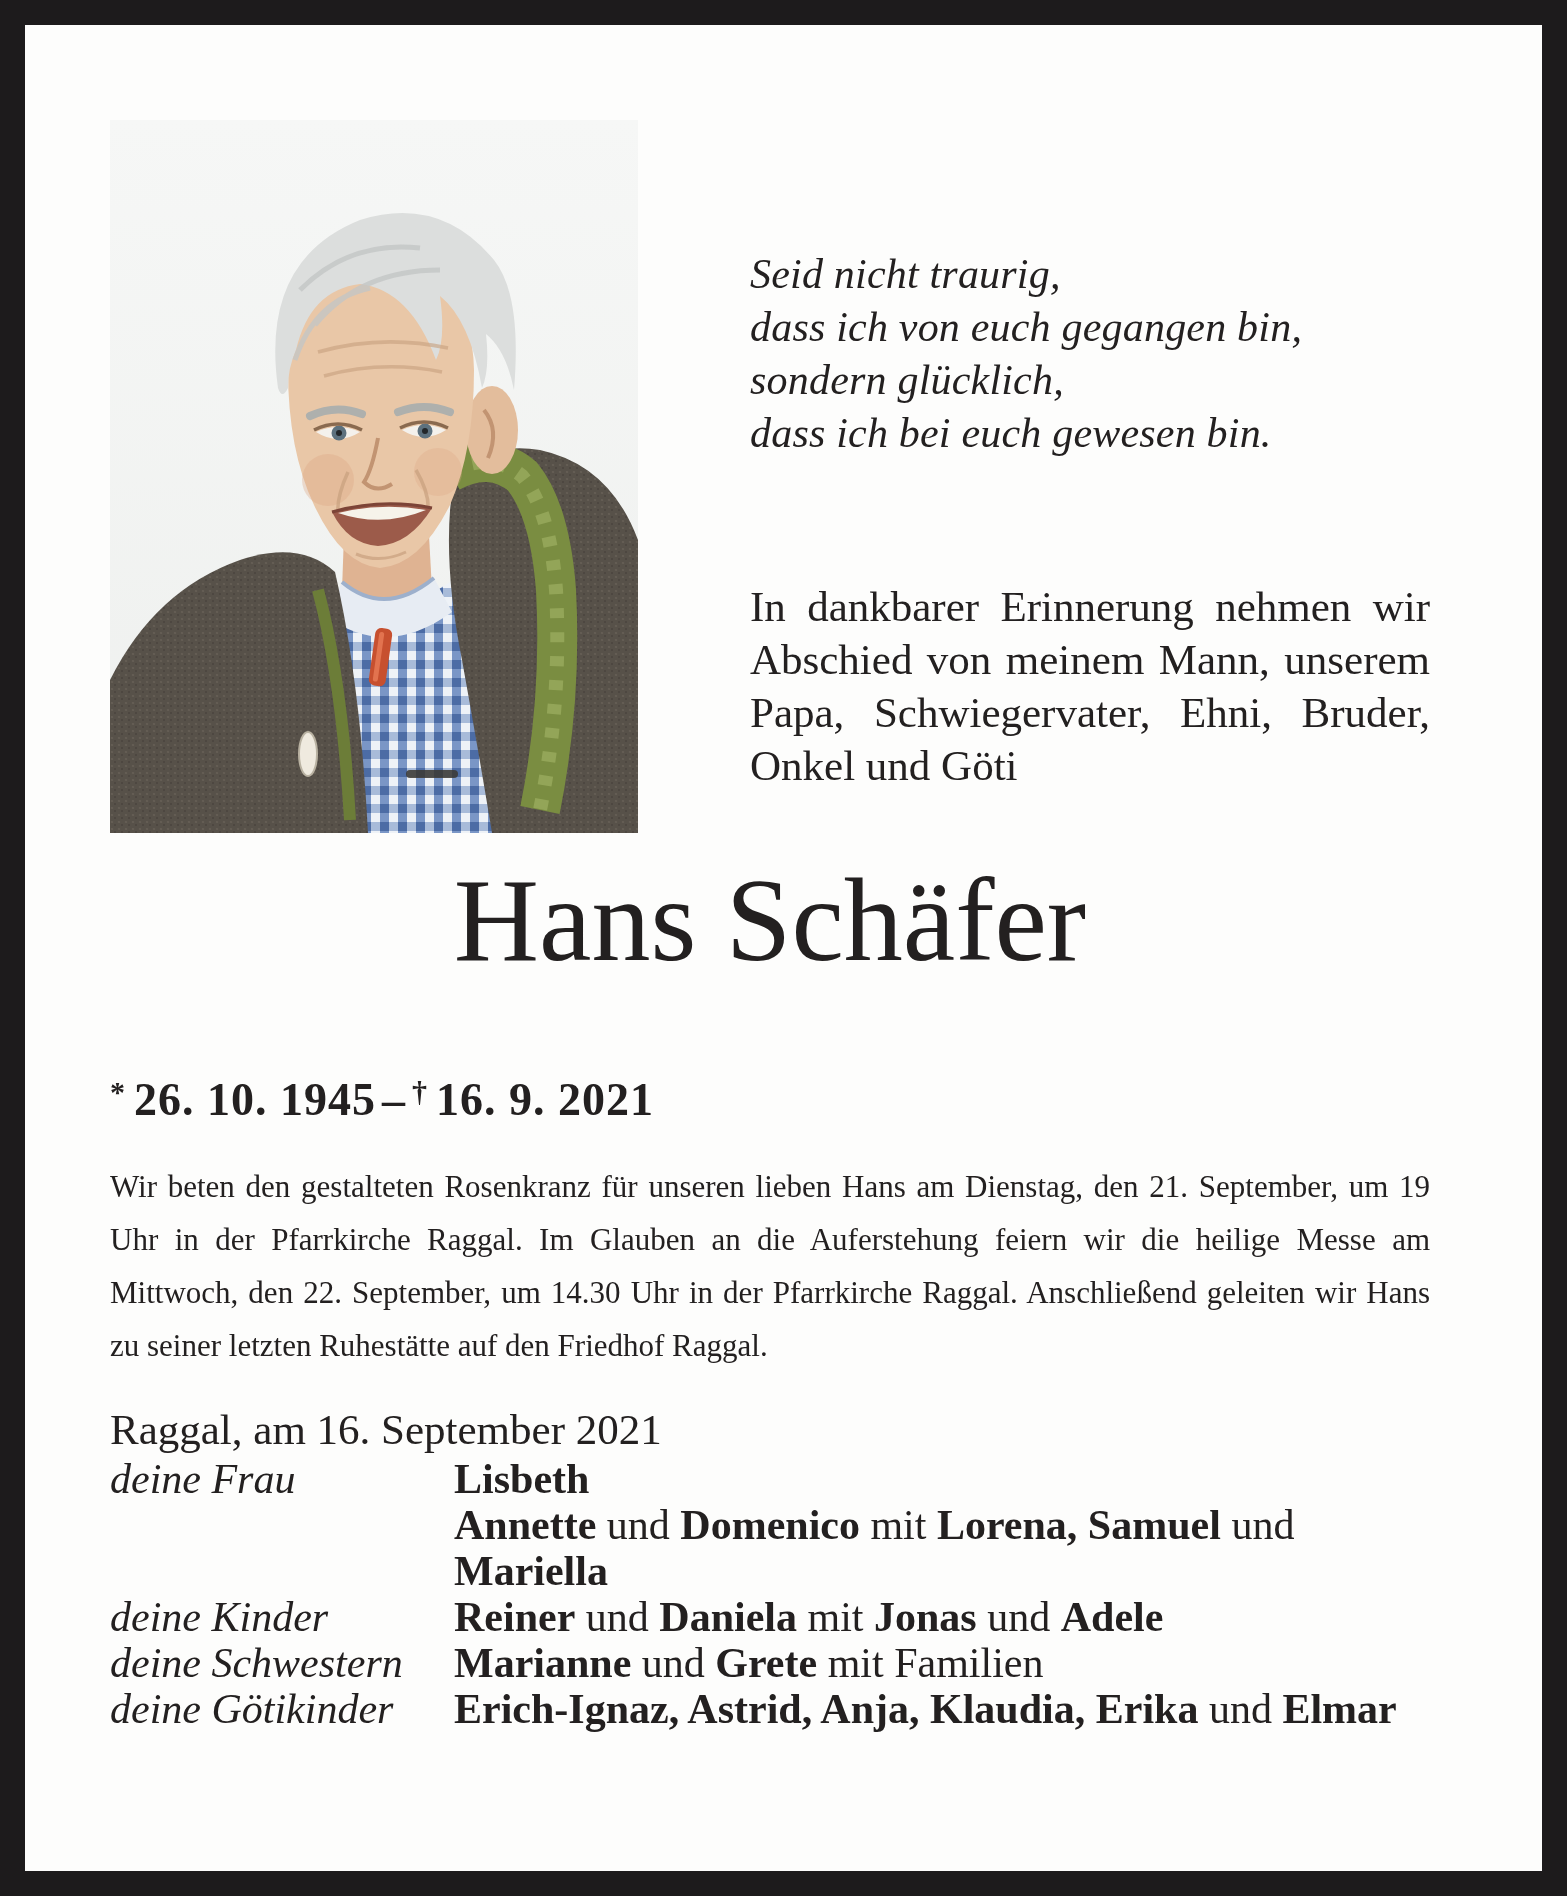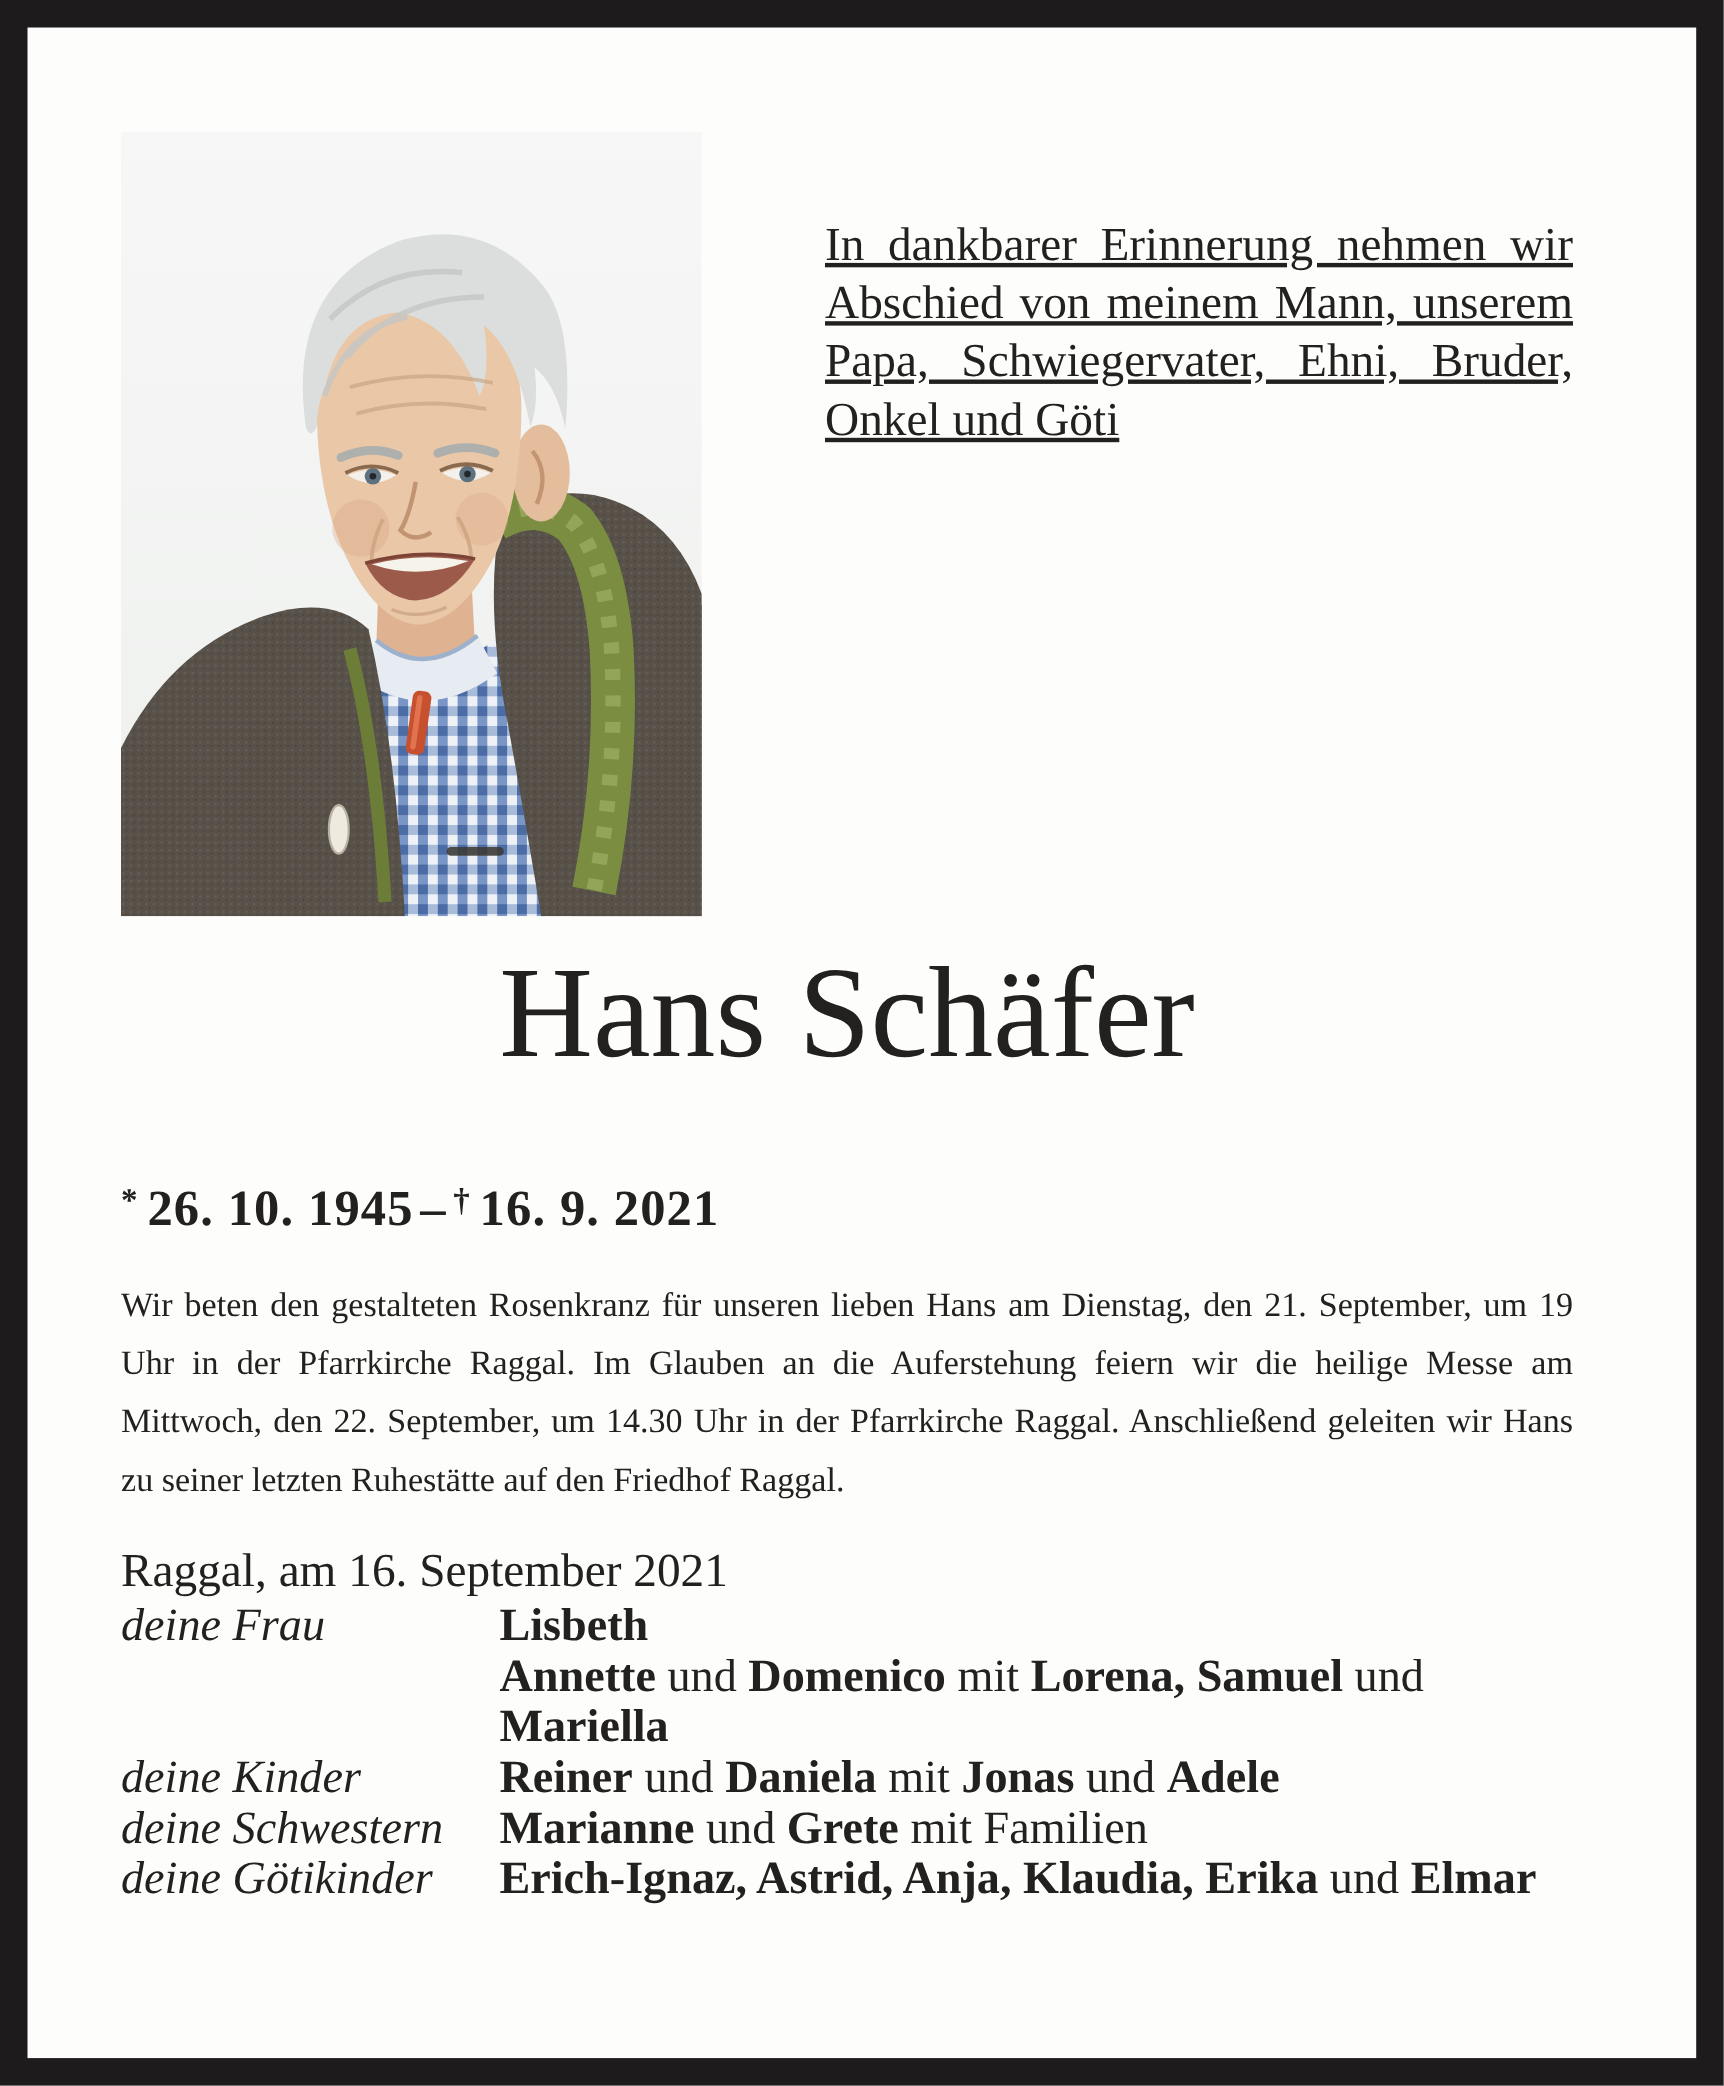--- a/index.html
+++ b/index.html
@@ -32,25 +32,24 @@
     flex-direction: column;
   }
   .poem {
     margin-top: 128px;
     font-style: italic;
     font-size: 42px;
     line-height: 53px;
     letter-spacing: 0.2px;
   }
   .intro {
-    margin-top: 76px;
+    margin-top: 120px;
     font-size: 43px;
     line-height: 53px;
     text-align: justify;
-    text-decoration: underline;
   }
   .name-title {
     margin-top: 22px;
     text-align: center;
     font-size: 118px;
     line-height: 132px;
     font-weight: 400;
     letter-spacing: 0;
   }
   .dates {
@@ -189,20 +188,26 @@
 
         <path d="M222,392 Q272,378 322,388 Q300,424 268,426 Q238,424 222,392 Z" fill="#9c5b4a"></path>
         <path d="M228,393 Q272,382 316,390 Q272,408 228,393 Z" fill="#f6f3ea"></path>
         <path d="M222,392 Q272,378 322,388" fill="none" stroke="#7c4437" stroke-width="3"></path>
 
         <path d="M246,434 Q270,444 296,432" fill="none" stroke="#c79f7d" stroke-width="3" opacity="0.7"></path>
       </svg>
     </div>
 
     <div class="right-col">
+      <div class="poem">
+        <div>Seid nicht traurig,</div>
+        <div>dass ich von euch gegangen bin,</div>
+        <div>sondern glücklich,</div>
+        <div>dass ich bei euch gewesen bin.</div>
+      </div>
       <div class="intro">In dankbarer Erinnerung nehmen wir Abschied von meinem Mann, unserem Papa, Schwiegervater, Ehni, Bruder, Onkel und Göti</div>
     </div>
   </div>
 
   <h1 class="name-title">Hans Schäfer</h1>
 
   <div class="dates">
     <span class="sym">*</span><span>26. 10. 1945</span><span class="sep">–</span><span class="sym">†</span><span>16. 9. 2021</span>
   </div>
 

